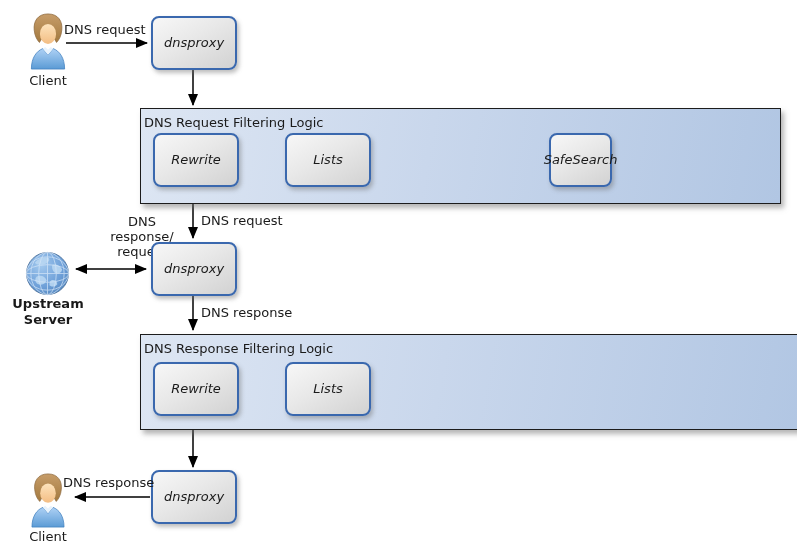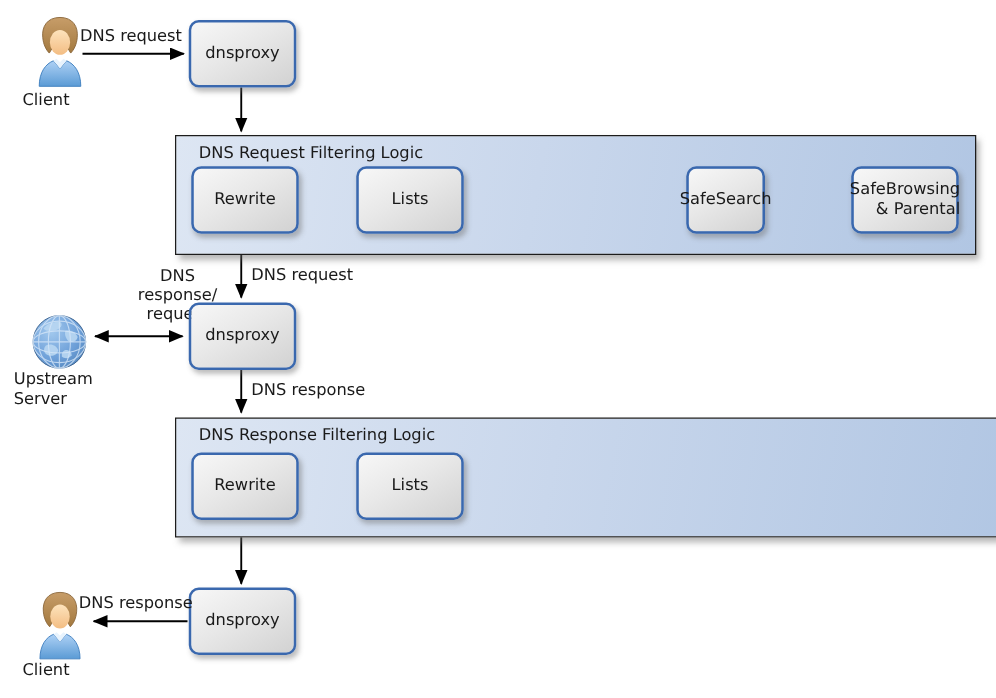--- a/index.html
+++ b/index.html
@@ -22,45 +22,47 @@
   .node {
     position: absolute;
     box-sizing: border-box;
     border: 2px solid #3a68ae;
     border-radius: 8px;
     background: linear-gradient(150deg, #f7f7f7 0%, #e8e8e8 45%, #d2d2d2 100%);
     box-shadow: 2px 3px 4px rgba(110,110,110,0.45);
     display: flex;
     align-items: center;
     justify-content: center;
-    text-align: right;
+    text-align: left;
     line-height: 1.2;
     padding: 2px;
+    font-style: italic;
   }
   .group {
     position: absolute;
     box-sizing: border-box;
     border: 1.5px solid #1c1c1c;
     background: linear-gradient(100deg, #dde6f3 0%, #c9d7ec 45%, #b1c6e3 100%);
     box-shadow: 3px 4px 5px rgba(110,110,110,0.5);
   }
   .group-title {
     position: absolute;
     top: 6px;
-    left: 18px;
+    left: 3px;
     white-space: nowrap;
     text-align: center;
   }
   .edge-label {
     position: absolute;
     white-space: nowrap;
   }
   .edge-label.center { text-align: center; }
   .actor-label {
     position: absolute;
+    text-align: center;
     line-height: 1.25;
   }
   .icon-wrap { position: absolute; }
 </style>
 </head>
 <body>
 
 <div class="canvas">
 
   <svg class="wires" xmlns="http://www.w3.org/2000/svg">
@@ -119,23 +121,20 @@
     <div class="group-title">DNS Request Filtering Logic</div>
   </div>
   <div class="node" style="left:153px; top:133px; width:86px; height:54px;">
     <span>Rewrite</span>
   </div>
   <div class="node" style="left:285px; top:133px; width:86px; height:54px;">
     <span>Lists</span>
   </div>
   <div class="node" style="left:549px; top:133px; width:63px; height:54px;">
     <span>SafeSearch</span>
-  </div>
-  <div class="node" style="left:681px; top:133px; width:86px; height:54px; padding:2px 0;">
-    <span>SafeBrowsing &amp; Parental</span>
   </div>
 
   <div class="edge-label" style="left:201px; top:213px;">DNS request</div>
 
   <div class="edge-label center" style="left:75px; top:214px; width:70px; line-height:15px;margin-left:32px;">
     <div>DNS</div>
     <div>response/</div>
     <div>request</div>
   </div>
 
@@ -158,21 +157,21 @@
       <g stroke="#d5e6f8" stroke-width="0.9" fill="none" opacity="0.8">
         <ellipse cx="23" cy="23" rx="9" ry="21.5"></ellipse>
         <ellipse cx="23" cy="23" rx="17" ry="21.5"></ellipse>
         <ellipse cx="23" cy="23" rx="21.5" ry="9"></ellipse>
         <ellipse cx="23" cy="23" rx="21.5" ry="17"></ellipse>
         <line x1="1.5" y1="23" x2="44.5" y2="23"></line>
         <line x1="23" y1="1.5" x2="23" y2="44.5"></line>
       </g>
     </svg>
   </div>
-  <div class="actor-label" style="left:11px; top:296px; width:74px;">Upstream Server</div>
+  <div class="actor-label" style="left:11px; top:296px; width:74px;font-weight:bold;">Upstream Server</div>
 
   <div class="node" style="left:151px; top:242px; width:86px; height:54px;">
     <span>dnsproxy</span>
   </div>
 
   <div class="edge-label" style="left:201px; top:305px;">DNS response</div>
 
   <div class="group" style="left:140px; top:334px; width:668px; height:96px;">
     <div class="group-title">DNS Response Filtering Logic</div>
   </div>

